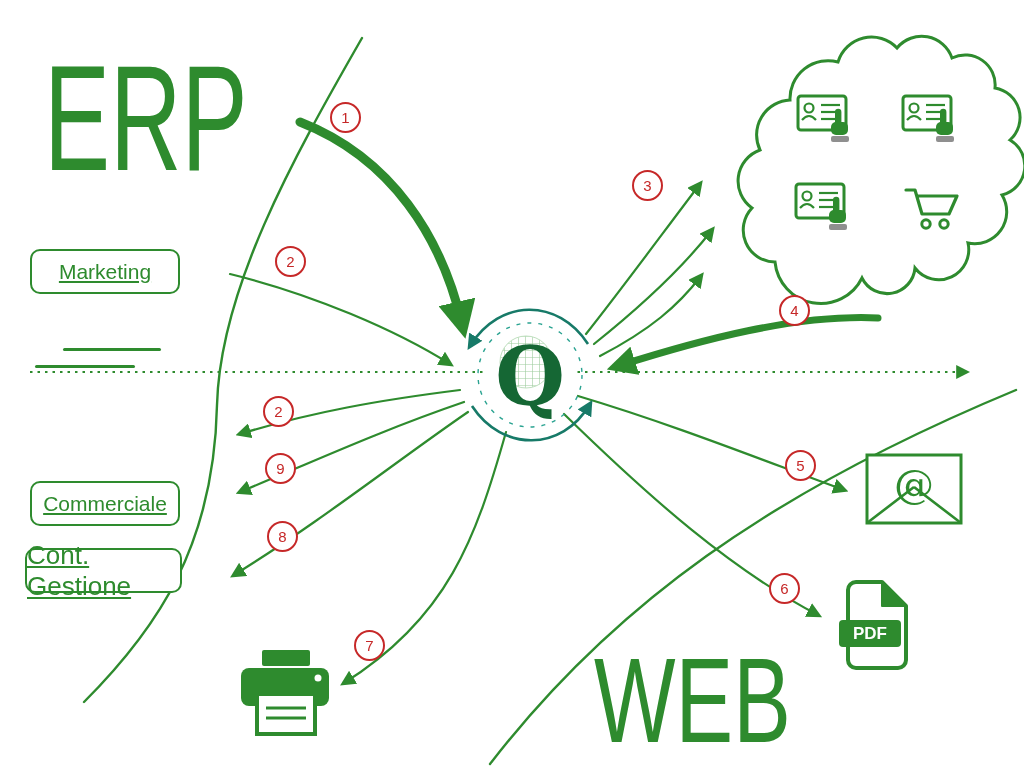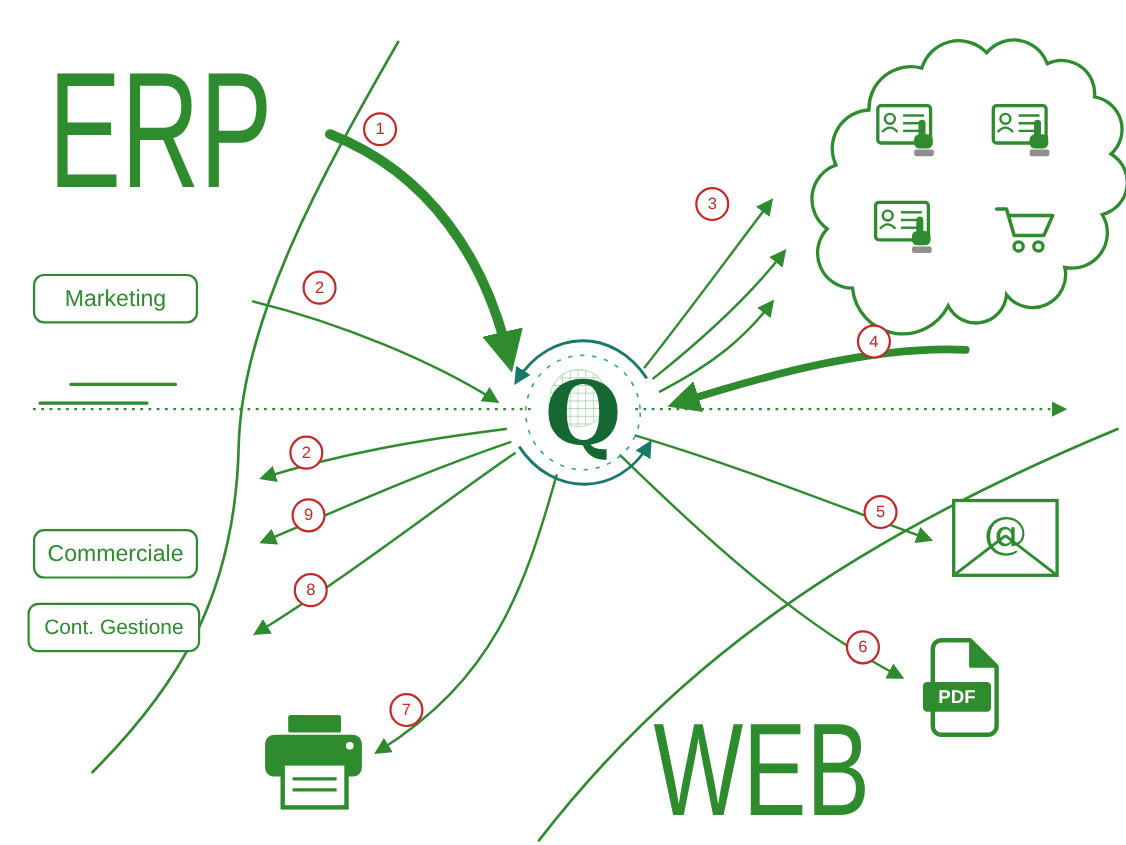--- a/index.html
+++ b/index.html
@@ -7,22 +7,22 @@
           font-family:"Liberation Sans",sans-serif;}
   svg.layer{position:absolute;left:0;top:0;}
   
   .big-title{position:absolute;line-height:1;color:#2e8b2e;white-space:nowrap;
              transform-origin:left top;font-weight:normal;}
   .title-erp{left:44px;top:43px;font-size:150px;transform:scaleX(.66);}
   .title-web{left:594px;top:640px;font-size:120px;transform:scaleX(.72);}
   
   .module{position:absolute;left:30px;width:150px;height:45px;border:2.5px solid #2e8b2e;
           border-radius:10px;background:#fff;color:#2e8b2e;font-size:21px;
-          display:flex;align-items:center;justify-content:center;box-sizing:border-box;}
-  .module-wide{left:25px;width:157px;font-size:19px;}
+          display:flex;align-items:center;justify-content:center;box-sizing:border-box;text-decoration:underline;}
+  .module-wide{left:25px;width:157px;font-size:26px;}
   
   .bar{position:absolute;height:3px;background:#2e8b2e;border-radius:2px;}
   
   .badge{position:absolute;width:31px;height:31px;border:2.5px solid #c62828;border-radius:50%;
          background:#fff;color:#c62828;font-size:15px;display:flex;align-items:center;
          justify-content:center;box-sizing:border-box;}
   
   .flow{fill:none;stroke:#2e8b2e;stroke-width:2.2;stroke-linecap:round;}
   .thick{fill:none;stroke:#2e8b2e;stroke-linecap:round;}
   .bnd{fill:none;stroke:#2e8b2e;stroke-width:2.4;stroke-linecap:round;}

